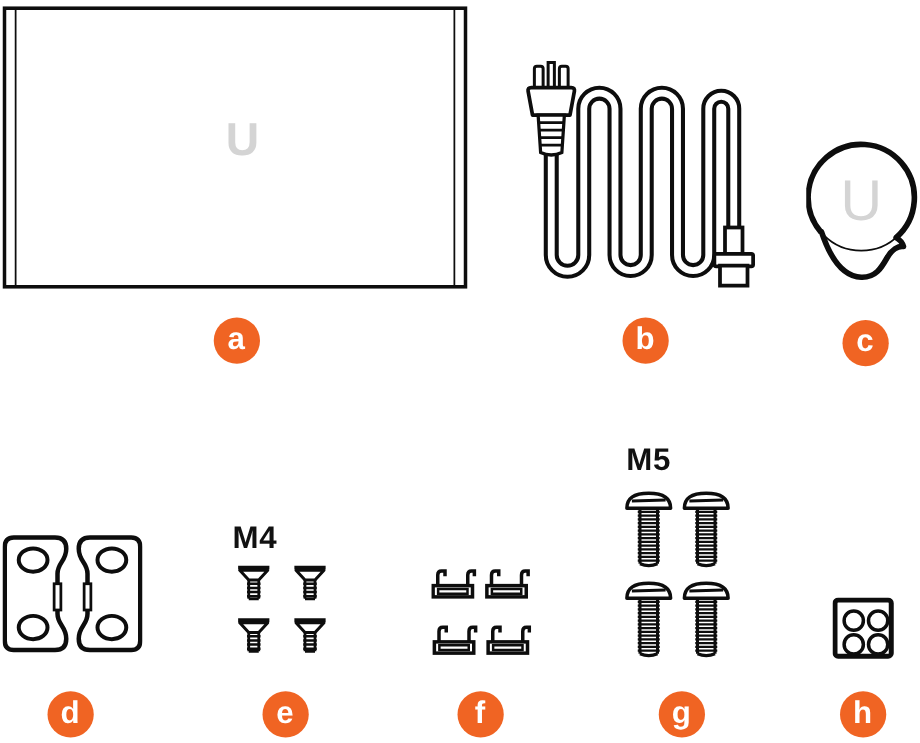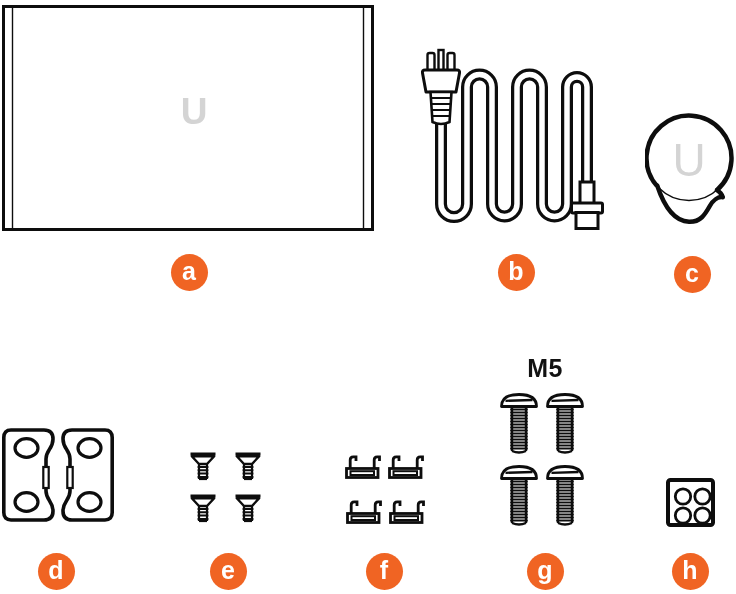--- a/index.html
+++ b/index.html
@@ -10,21 +10,21 @@
   .abs{position:absolute;}
   svg{display:block;}
   .logo-row{
     position:absolute;left:2px;top:90px;width:372px;height:42px;
     display:flex;align-items:center;justify-content:center;gap:3px;
     color:#d4d4d4;padding-left:12px;box-sizing:border-box;
   }
   .logo-u{font-size:37px;font-weight:600;line-height:1;}
   .logo-isp{font-size:33px;font-weight:400;letter-spacing:2px;line-height:1;}
   .screw-label{
-    position:absolute;text-align:center;font-size:25px;font-weight:700;color:#111;
+    position:absolute;font-size:25px;font-weight:700;color:#111;
     letter-spacing:0.5px;
   }
   .badge{
     position:absolute;width:37px;height:37px;border-radius:50%;
     background:#F06423;color:#ffffff;display:flex;align-items:center;justify-content:center;
     font-size:25px;font-weight:700;padding-bottom:2px;box-sizing:border-box;
   }
 </style>
 </head>
 <body>
@@ -74,20 +74,21 @@
     <g id="bkt">
       <path d="M9 2 L42 2 Q51 2 51 11 C51 21 44 22 44 31 L44 63 C44 72 51 73 51 83
                Q51 92 42 92 L9 92 Q1.8 92 1.8 84.5 L1.8 9.5 Q1.8 2 9 2 Z" fill="#fff" stroke="#0d0d0d" stroke-width="3.6" stroke-linejoin="round"></path>
       <rect x="41.3" y="39" width="5.4" height="21" fill="#fff" stroke="#0d0d0d" stroke-width="2.2"></rect>
       <ellipse cx="24.5" cy="20" rx="11.5" ry="9.3" fill="#fff" stroke="#0d0d0d" stroke-width="3.2"></ellipse>
       <ellipse cx="24.5" cy="74" rx="11.5" ry="9.3" fill="#fff" stroke="#0d0d0d" stroke-width="3.2"></ellipse>
     </g>
     <use href="#bkt" transform="translate(112 0) scale(-1 1)"></use>
   </svg>
 
+  <div class="screw-label" style="left:186px;top:416px;width:84px;">M4</div>
   <svg class="abs" style="left:190px;top:452px;" width="76" height="78" viewBox="0 0 76 78">
     <g id="m4s">
       <path d="M0.5 2 H25.5" stroke="#0d0d0d" stroke-width="3"></path>
       <path d="M1.8 4.2 L24.2 4.2 L17 12 L9 12 Z" fill="#fff" stroke="#0d0d0d" stroke-width="2.4" stroke-linejoin="round"></path>
       <path d="M9 12 V27 M17 12 V27" stroke="#0d0d0d" stroke-width="2.2"></path>
       <path d="M7.6 15 H18.4 M7.6 18.3 H18.4 M7.6 21.6 H18.4 M7.6 24.9 H18.4" stroke="#0d0d0d" stroke-width="2"></path>
       <path d="M9 27 H17" stroke="#0d0d0d" stroke-width="2.2"></path>
     </g>
     <use href="#m4s" transform="translate(45 0)"></use>
     <use href="#m4s" transform="translate(0 42)"></use>

